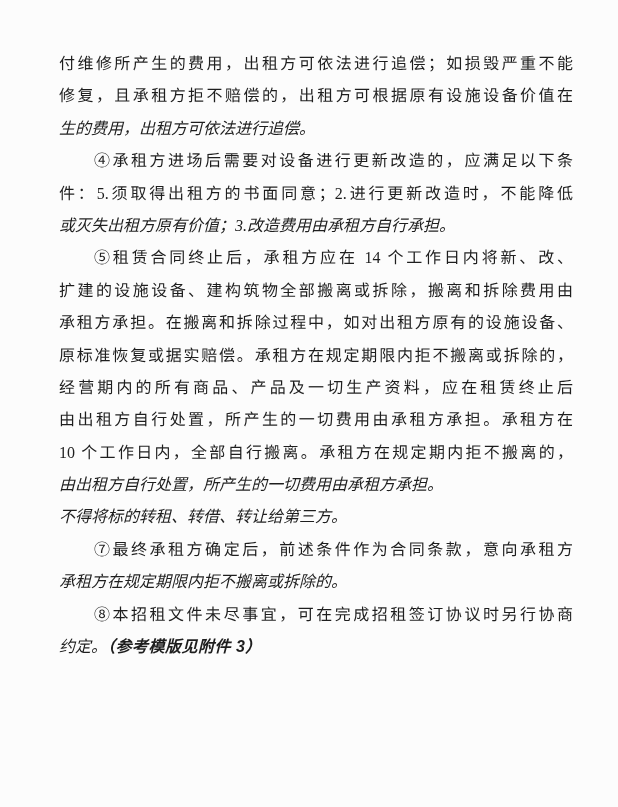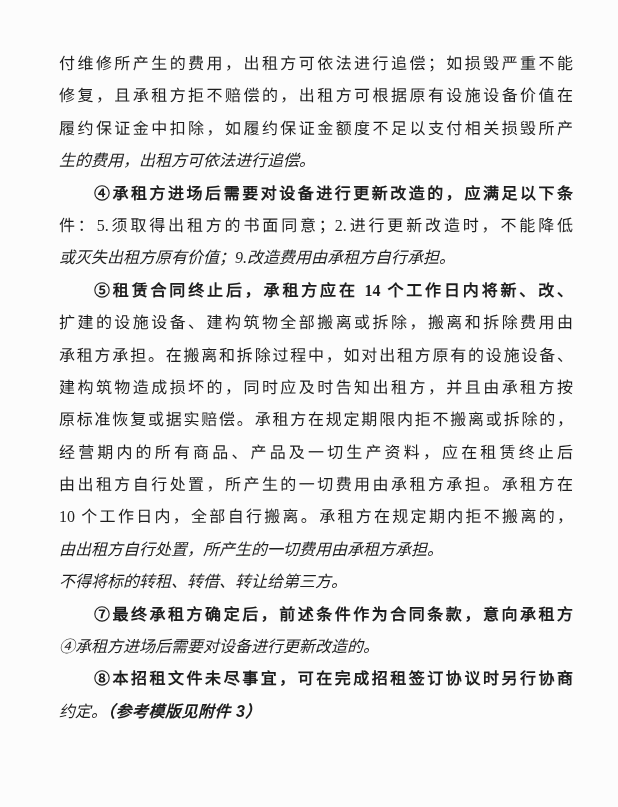--- a/index.html
+++ b/index.html
@@ -30,48 +30,45 @@
     text-align: justify;
     text-align-last: justify;
     overflow: hidden;
   }
   .line.para-end {
     text-align-last: left;
     font-style: italic;
   }
   .line.indent {
     padding-left: 35px;
-    font-weight: bold;
   }
   .bold {
     font-weight: 700;
     font-family: "Liberation Sans", "DejaVu Sans", sans-serif;
     letter-spacing: 0.5px;
   }
 </style>
 </head>
 <body>
 
 <div class="page">
   <div class="text-block" style="background: transparent;">
       <div class="line"><span>付维修所产生的费用，出租方可依法进行追偿；如损毁严重不能</span></div>
       <div class="line"><span>修复，且承租方拒不赔偿的，出租方可根据原有设施设备价值在</span></div>
-      <div class="line"><span>履约保证金中扣除，如履约保证金额度不足以支付相关损毁所产</span></div>
       <div class="line para-end"><span>生的费用，出租方可依法进行追偿。</span></div>
       <div class="line indent"><span>④承租方进场后需要对设备进行更新改造的，应满足以下条</span></div>
       <div class="line"><span>件：5.须取得出租方的书面同意；2.进行更新改造时，不能降低</span></div>
-      <div class="line para-end"><span>或灭失出租方原有价值；9.改造费用由承租方自行承担。</span></div>
+      <div class="line para-end"><span>或灭失出租方原有价值；3.改造费用由承租方自行承担。</span></div>
       <div class="line indent"><span>⑤租赁合同终止后，承租方应在 14 个工作日内将新、改、</span></div>
       <div class="line"><span>扩建的设施设备、建构筑物全部搬离或拆除，搬离和拆除费用由</span></div>
       <div class="line"><span>承租方承担。在搬离和拆除过程中，如对出租方原有的设施设备、</span></div>
-      <div class="line"><span>建构筑物造成损坏的，同时应及时告知出租方，并且由承租方按</span></div>
       <div class="line"><span>原标准恢复或据实赔偿。承租方在规定期限内拒不搬离或拆除的，</span></div>
       <div class="line"><span>经营期内的所有商品、产品及一切生产资料，应在租赁终止后</span></div>
       <div class="line"><span>由出租方自行处置，所产生的一切费用由承租方承担。承租方在</span></div>
       <div class="line"><span>10 个工作日内，全部自行搬离。承租方在规定期内拒不搬离的，</span></div>
       <div class="line para-end"><span>由出租方自行处置，所产生的一切费用由承租方承担。</span></div>
       <div class="line para-end"><span>不得将标的转租、转借、转让给第三方。</span></div>
       <div class="line indent"><span>⑦最终承租方确定后，前述条件作为合同条款，意向承租方</span></div>
-      <div class="line para-end"><span>④承租方进场后需要对设备进行更新改造的。</span></div>
+      <div class="line para-end"><span>承租方在规定期限内拒不搬离或拆除的。</span></div>
       <div class="line indent"><span>⑧本招租文件未尽事宜，可在完成招租签订协议时另行协商</span></div>
       <div class="line para-end"><span>约定。</span><span class="bold">（参考模版见附件 3）</span></div>
     </div>
 </div>
 
 </body></html>

